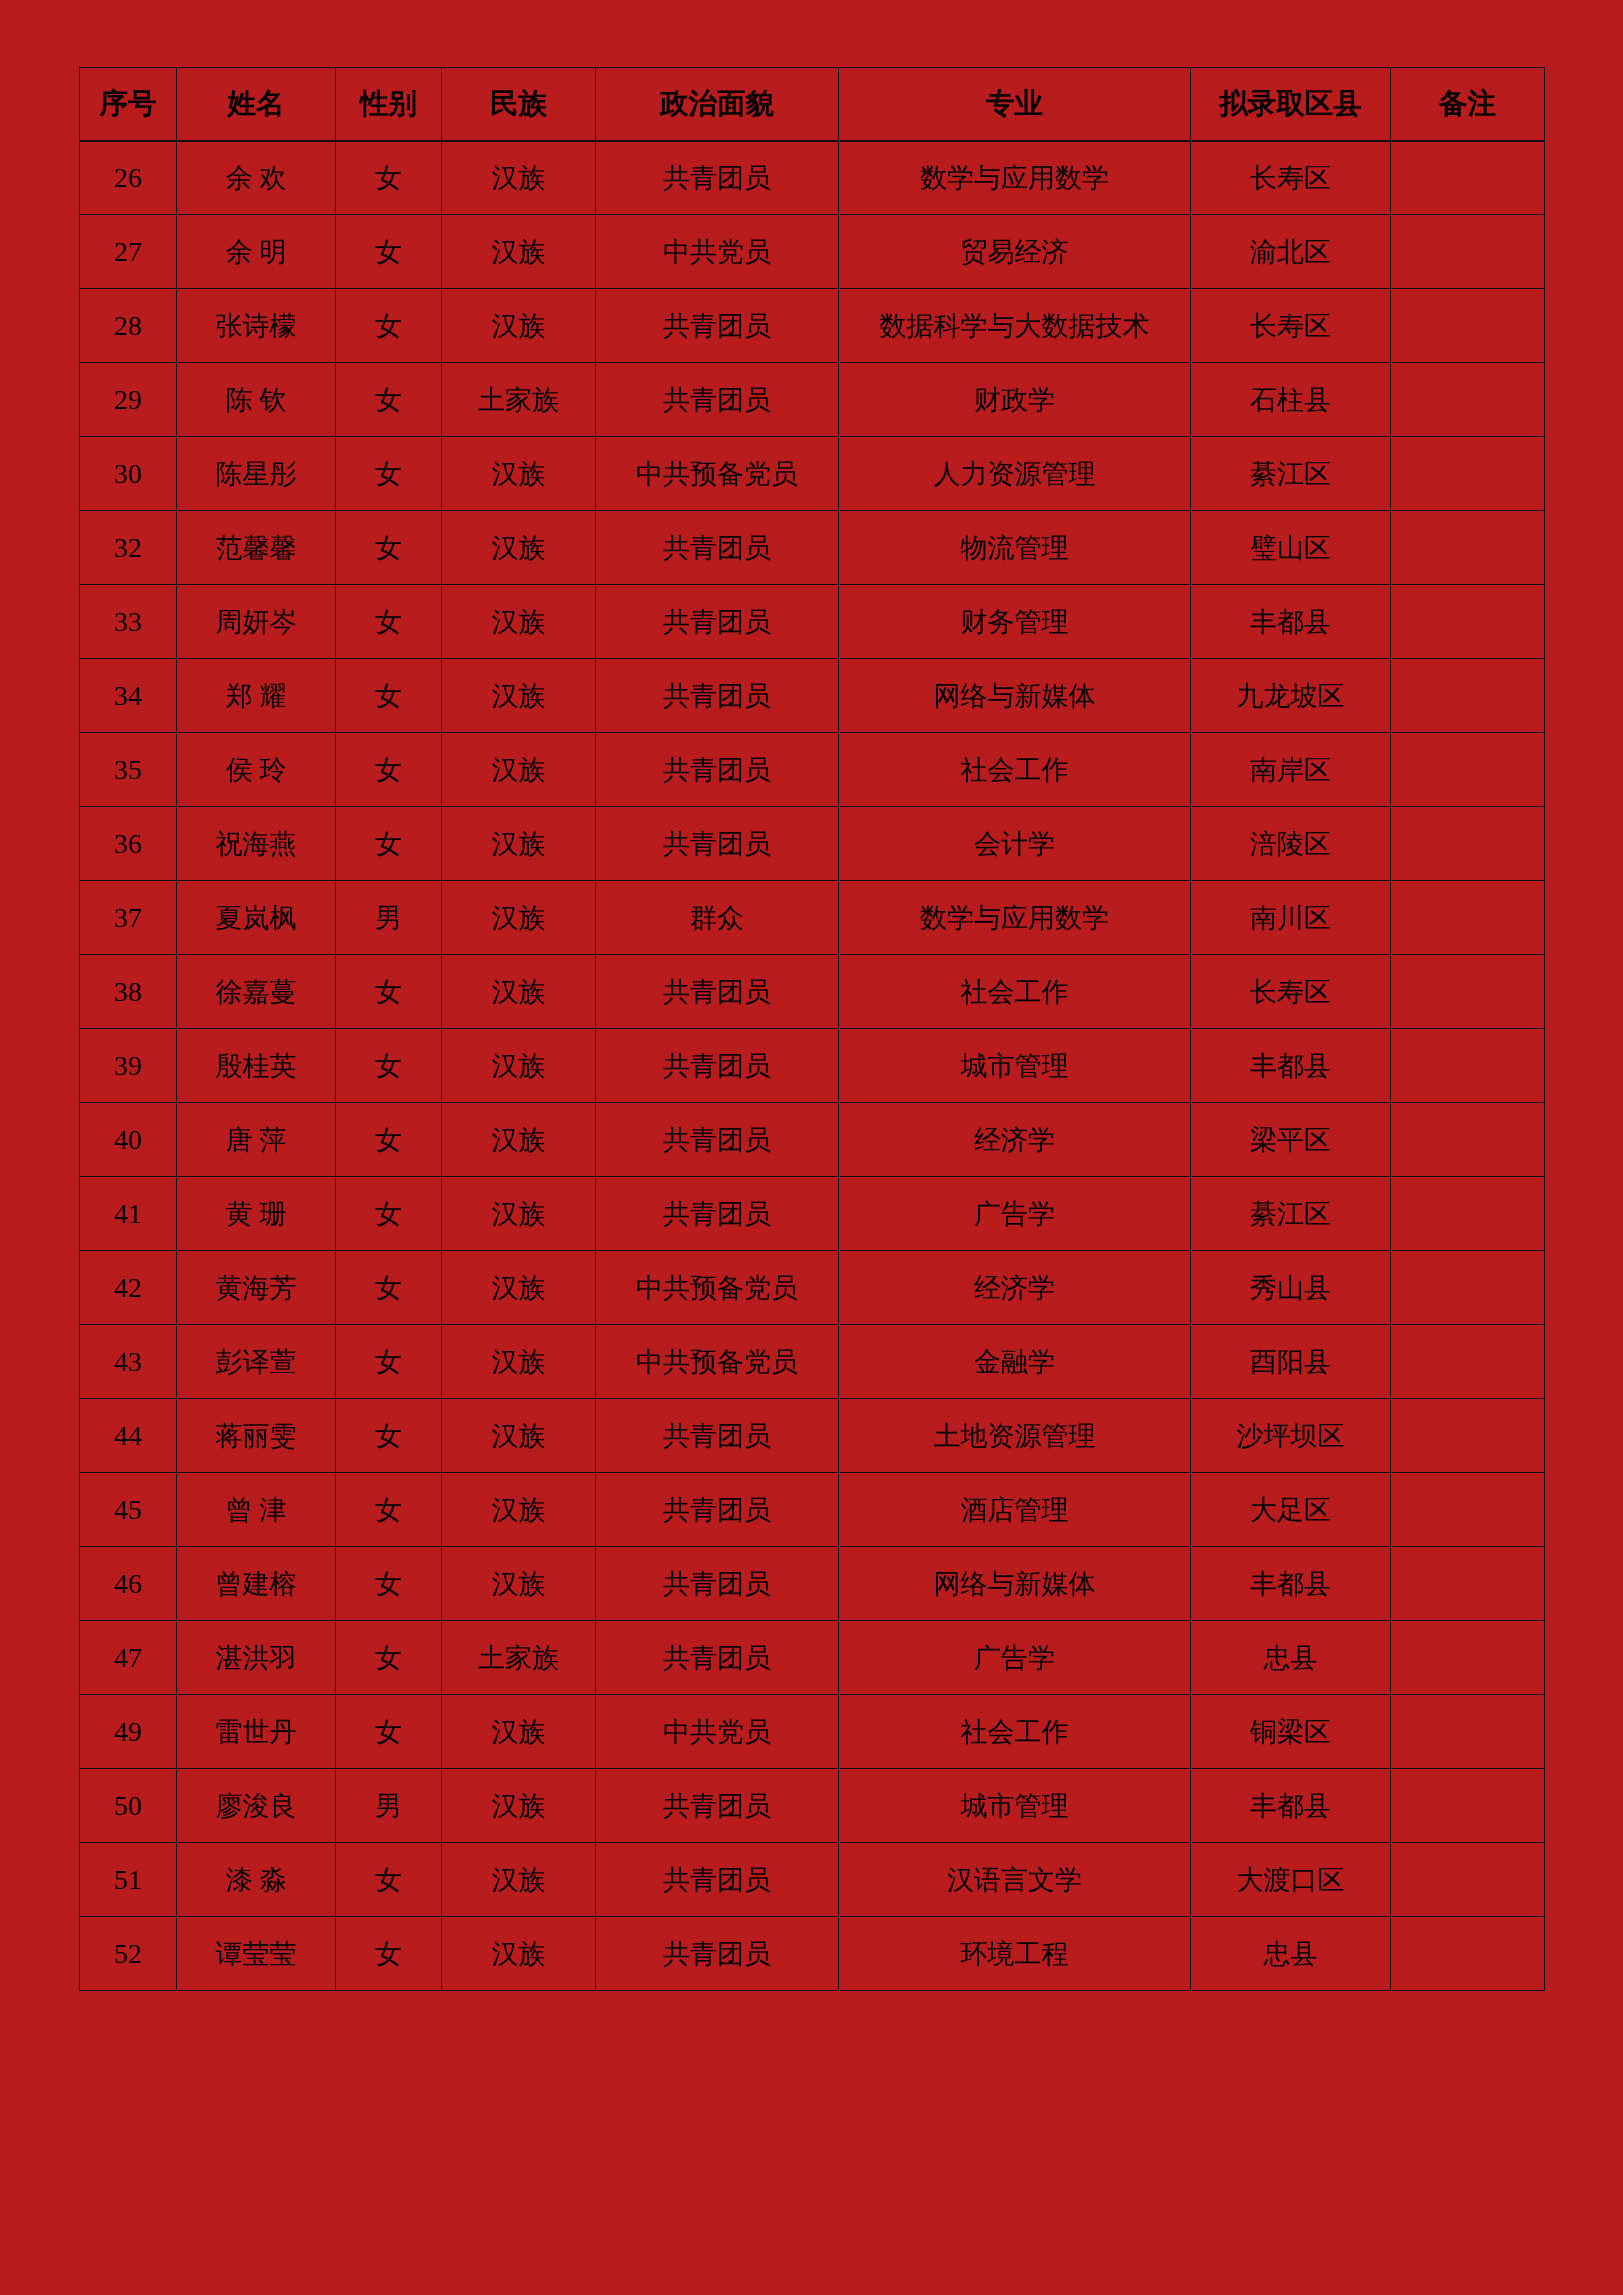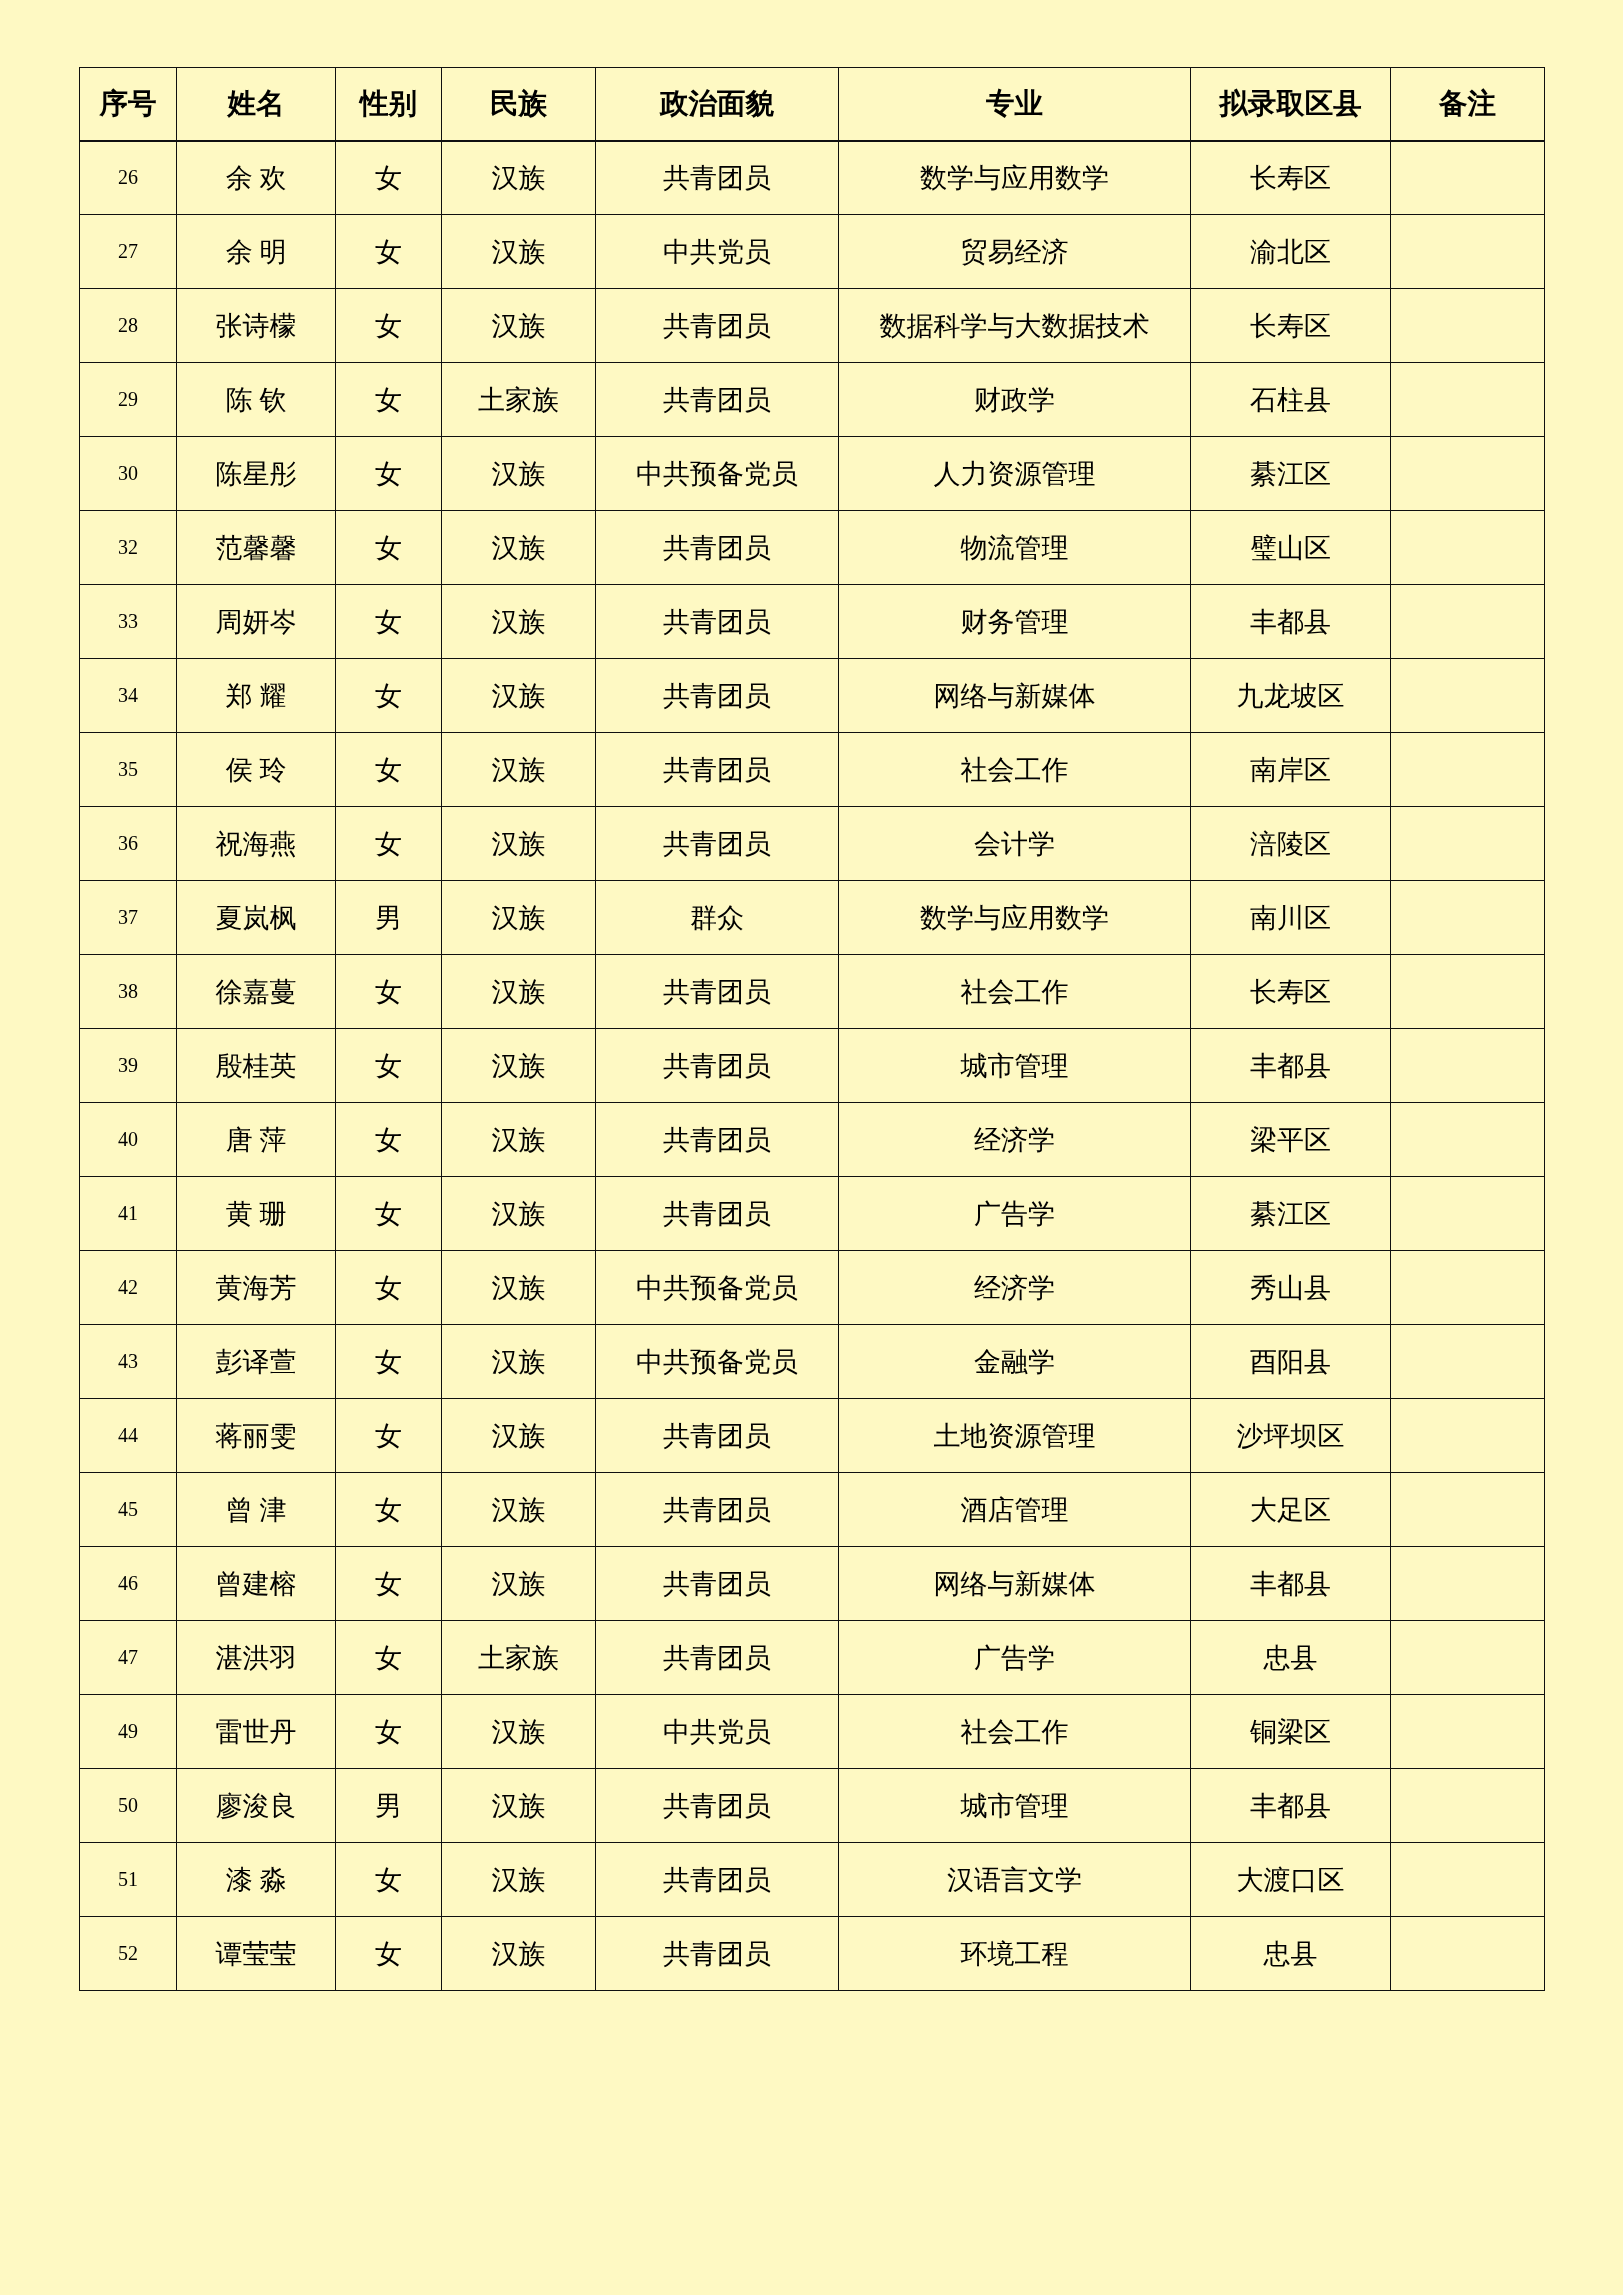--- a/index.html
+++ b/index.html
@@ -4,21 +4,21 @@
 <style>
   html, body {
     margin: 0;
     padding: 0;
     background: #ffffff;
   }
   .page {
     position: relative;
     width: 1623px;
     height: 2295px;
-    background: #fef9c3;
+    background: #b91c1c;
     font-family: "Liberation Serif", "DejaVu Serif", serif;
     color: #000000;
   }
   table.roster {
     position: absolute;
     left: 79px;
     top: 67px;
     width: 1465px;
     border-collapse: collapse;
     table-layout: fixed;
@@ -36,21 +36,21 @@
   .roster tbody tr { height: 74px; }
   .roster thead th {
     font-size: 28.5px;
     font-weight: bold;
     border-bottom-width: 2.4px;
   }
   .roster td {
     font-size: 27px;
     font-weight: normal;
   }
-  .roster td.col-serial { font-size: 20px; }
+  .roster td.col-serial { font-size: 28px; }
 </style>
 </head>
 <body>
 
 <div class="page">
   <table class="roster">
     <colgroup>
       <col style="width:97px">
       <col style="width:159px">
       <col style="width:106px">

